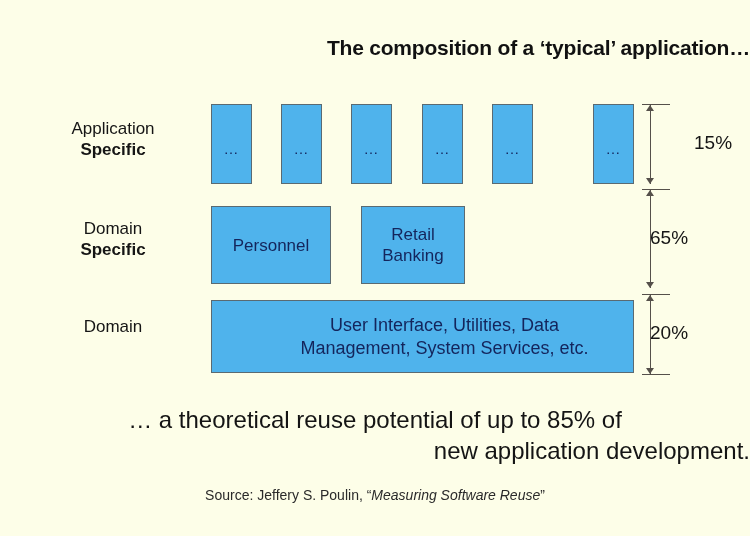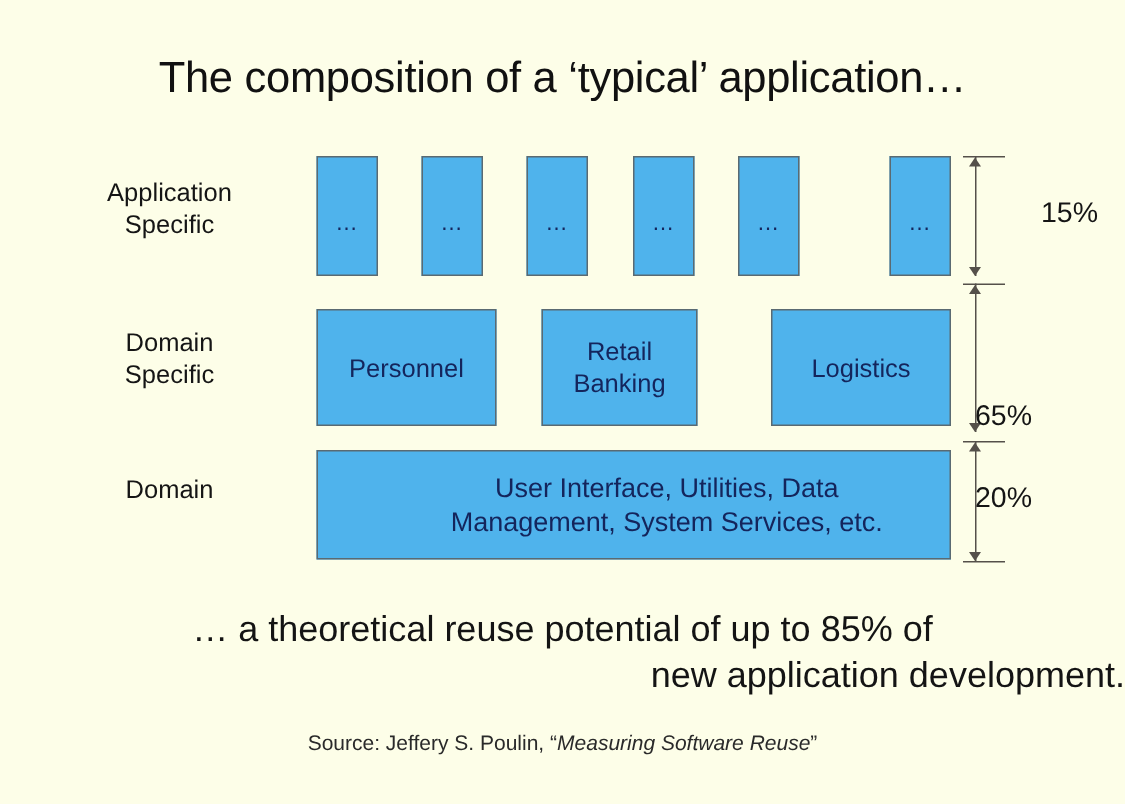--- a/index.html
+++ b/index.html
@@ -21,23 +21,23 @@
     width: 750px;
     height: 536px;
   }
 
   
   .title {
     position: absolute;
     left: 0;
     top: 36px;
     width: 750px;
-    text-align: center;
-    font-size: 29px;
-    font-weight: normal;
+    text-align: right;
+    font-size: 21px;
+    font-weight: bold;
     color: #111111;
     letter-spacing: -0.2px;
     white-space: nowrap;
   }
 
   
   .diagram {
     position: absolute;
     left: 0;
     top: 0;
@@ -48,21 +48,21 @@
   
   .row-label {
     position: absolute;
     width: 170px;
     left: 28px;
     text-align: center;
     font-size: 17px;
     color: #151515;
     line-height: 21px;
   }
-  .row-label .l2 { display: block; }
+  .row-label .l2 { display: block; font-weight: bold; }
 
   #label-app  { top: 118px; }
   #label-dom  { top: 218px; }
   #label-ind  { top: 316px; }
 
   
   .box {
     position: absolute;
     background: #4fb3ec;
     border: 1px solid #5a6a72;
@@ -196,21 +196,20 @@
 
     <div class="box dom-box" style="left:211px; width:120px;">Personnel</div>
 
     <div class="box dom-box" style="left:361px; width:104px;justify-content:center;">
       <span>
         <span>Retail</span><br>
         <span>Banking</span>
       </span>
     </div>
 
-    <div class="box dom-box" style="left:514px; width:120px;">Logistics</div>
 
     <div class="box" id="box-independent">
       <span>
         <span>User Interface, Utilities, Data</span><br>
         <span>Management, System Services, etc.</span>
       </span>
     </div>
 
     <div class="dim">
 
@@ -225,21 +224,21 @@
       <div class="arrow-down" style="top:282px;"></div>
 
       <div class="dim-tick" style="top:294px;"></div>
       <div class="arrow-up" style="top:295px;"></div>
       <div class="dim-line" style="top:294px; height:80px;"></div>
       <div class="arrow-down" style="top:368px;"></div>
       <div class="dim-tick" style="top:374px;"></div>
     </div>
 
     <div class="pct" style="top:132px;margin-left:44px;">15%</div>
-    <div class="pct" style="top:227px;margin-top:40px;">65%</div>
+    <div class="pct" style="top:227px;">65%</div>
     <div class="pct" style="top:322px;">20%</div>
 
   </div>
 
   <div class="caption">
     <span>… a theoretical reuse potential of up to 85% of</span>
     <span class="c2">new application development.</span>
   </div>
 
   <div class="source">

